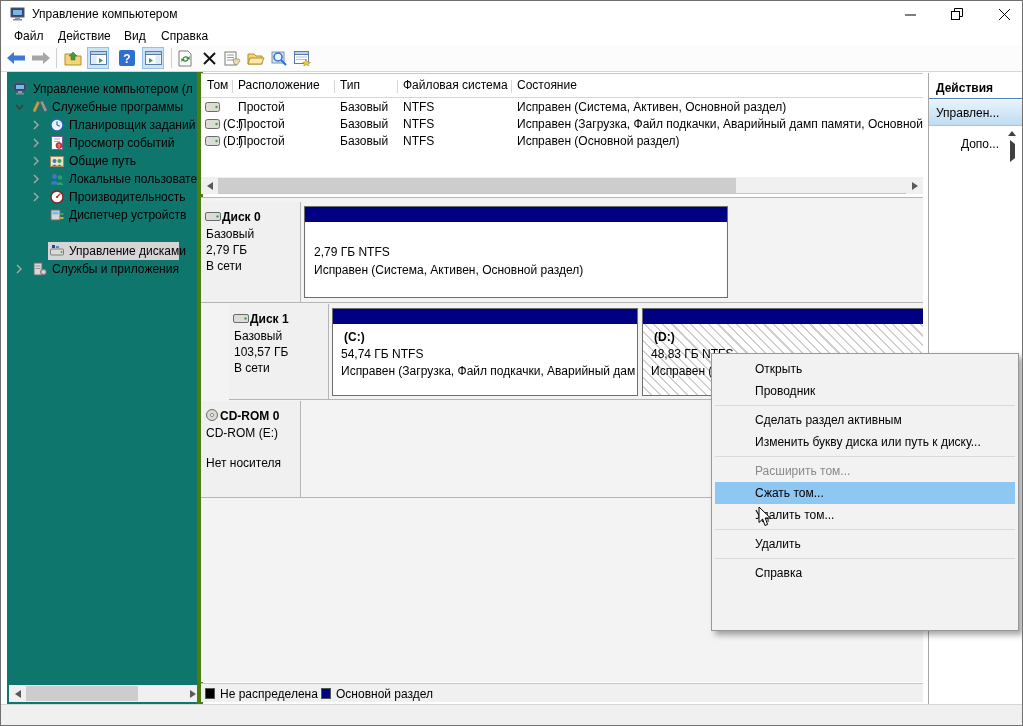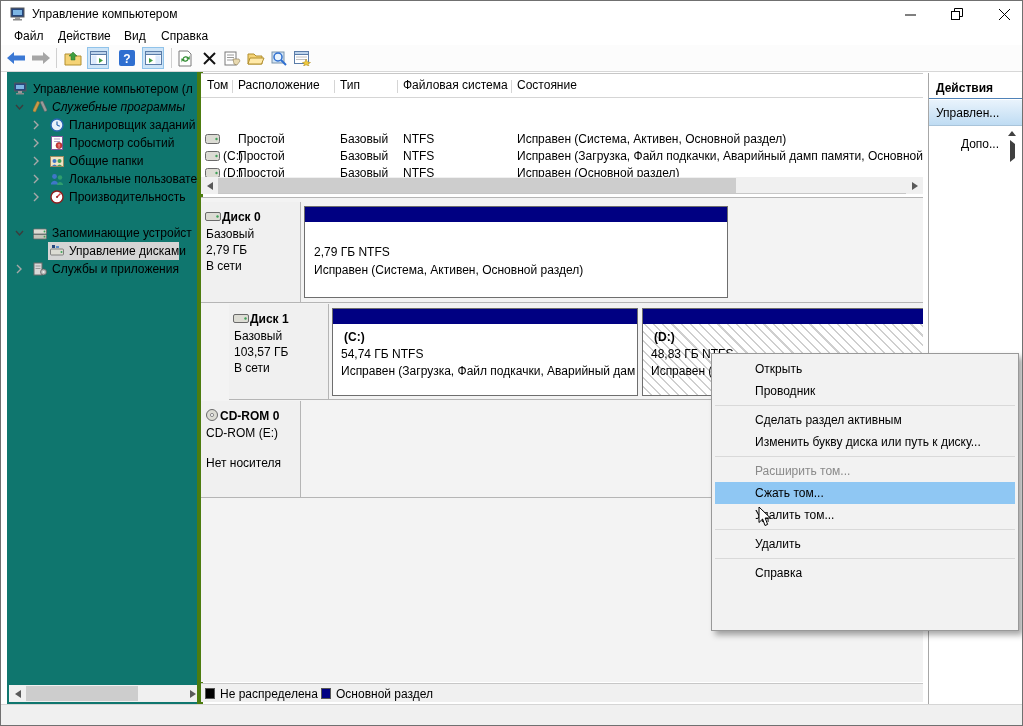--- a/index.html
+++ b/index.html
@@ -31,21 +31,21 @@
   .ticon { position:absolute; top:2px; width:14px; height:14px; }
   .tree-hscroll { left:2px; top:613px; width:192px; height:17px; background:#f0f0f0; }
   .sb-arrow { width:17px; height:17px; display:flex; align-items:center; justify-content:center; background:#f0f0f0; }
   .sb-thumb { background:#cdcdcd; }
 
   
   .vol-panel { left:200px; top:72px; width:722px; height:121px; background:#fff; border-top:1px solid #c7c7c7; overflow:hidden; }
   .vh-cell { top:4px; height:19px; line-height:15px; font-weight:normal; }
   .vh-line { top:6px; width:1px; height:13px; background:#d5d5d5; }
   .vh-bottom { left:0; top:23px; width:722px; height:1px; background:#d5d5d5; }
-  .vrow { height:16px; line-height:16px; white-space:nowrap;margin-top:32px; }
+  .vrow { height:16px; line-height:16px; white-space:nowrap; }
   .vol-hscroll { left:200px; top:176px; width:722px; height:17px; background:#f0f0f0; border-bottom:1px solid #c7c7c7; }
 
   
   .disk-area { left:200px; top:196px; width:722px; height:485px; background:#f3f3f3; border-top:1px solid #b5b5b5; overflow:hidden; }
   .disk-row { left:0; width:722px; border-bottom:1px solid #b5b5b5; }
   .disk-info { left:0; top:0; width:100px; height:100%; background:#f0f0f0; border-right:1px solid #b5b5b5; }
   .pbox { border:1px solid #6e6e6e; background:#fff; overflow:hidden; }
   .pstrip { position:absolute; left:0; top:0; width:100%; height:15px; }
   .hatched { background:repeating-linear-gradient(45deg,#ffffff 0 5px,#cfcfcf 5px 6.5px); }
   .ptext { position:absolute; white-space:nowrap; }
@@ -207,21 +207,21 @@
       <svg width="14" height="14">
           <rect x="0" y="1" width="12" height="8" fill="#27477e" stroke="#5a5a5a"></rect>
           <rect x="2" y="3" width="8" height="4" fill="#7db6e4"></rect>
           <rect x="4" y="9" width="4" height="2" fill="#9a9a9a"></rect>
           <rect x="2" y="11" width="8" height="1.5" fill="#8a8a8a"></rect>
         </svg>
     </span>
     <span class="tree-label" style="left:26px;">Управление компьютером (л</span>
   </div>
 
-  <div class="abs tree-row" style="top:26px;font-style:italic;">
+  <div class="abs tree-row" style="top:26px;">
     <span class="chev" style="left:7px;">
         <svg width="10" height="10">
           <polyline points="2,3 5.5,7 9,3" fill="none" stroke="#3c3c3c" stroke-width="1.4"></polyline>
         </svg>
       </span>
     <span class="ticon" style="left:26px;">
       <svg width="14" height="14">
           <rect x="2" y="1" width="3" height="11" rx="1" transform="rotate(25 3 6)" fill="#c89a4a" stroke="#8a6a28" stroke-width="0.5"></rect>
           <rect x="9" y="1" width="3" height="11" rx="1" transform="rotate(-25 10 6)" fill="#9a9a9a" stroke="#5a5a5a" stroke-width="0.5"></rect>
         </svg>
@@ -271,21 +271,21 @@
       </span>
     <span class="ticon" style="left:43px;">
       <svg width="14" height="14">
           <rect x="0.5" y="2.5" width="13" height="10" fill="#f1e3c3" stroke="#9a8a60"></rect>
           <circle cx="4.5" cy="7" r="2" fill="#3f76c8"></circle>
           <circle cx="9.5" cy="7" r="2" fill="#3fa058"></circle>
           <path d="M2 12 Q4.5 9 7 12 Z" fill="#3f76c8"></path>
           <path d="M7 12 Q9.5 9 12 12 Z" fill="#3fa058"></path>
         </svg>
     </span>
-    <span class="tree-label" style="left:62px;">Общие папки</span>
+    <span class="tree-label" style="left:62px;">Общие путь</span>
   </div>
 
   <div class="abs tree-row" style="top:98px;">
     <span class="chev" style="left:24px;">
         <svg width="10" height="10">
           <polyline points="3,1 7,5 3,9" fill="none" stroke="#a8a8a8" stroke-width="1.4"></polyline>
         </svg>
       </span>
     <span class="ticon" style="left:43px;">
       <svg width="14" height="14">
@@ -307,37 +307,32 @@
     <span class="ticon" style="left:43px;">
       <svg width="14" height="14">
           <circle cx="7" cy="7" r="6" fill="#fff" stroke="#8e1e1e" stroke-width="1.4"></circle>
           <line x1="7" y1="7" x2="10.5" y2="3.5" stroke="#d43c3c" stroke-width="1.5"></line>
           <circle cx="7" cy="7" r="1" fill="#8e1e1e"></circle>
         </svg>
     </span>
     <span class="tree-label" style="left:62px;">Производительность</span>
   </div>
 
-
-  <div class="abs tree-row" style="top:152px;">
-    <span class="chev" style="left:7px;">
-        <svg width="10" height="10">
-          <polyline points="2,3 5.5,7 9,3" fill="none" stroke="#3c3c3c" stroke-width="1.4"></polyline>
-        </svg>
-      </span>
-    <span class="ticon" style="left:26px;">
-      <svg width="14" height="14">
-          <rect x="0.5" y="3" width="13" height="5" rx="1" fill="#dcdcd4" stroke="#6a6a6a" stroke-width="0.8"></rect>
-          <rect x="0.5" y="8.5" width="13" height="4.5" rx="1" fill="#c4c4ba" stroke="#6a6a6a" stroke-width="0.8"></rect>
-          <circle cx="11.5" cy="5.5" r="0.9" fill="#3fa058"></circle>
-          <circle cx="11.5" cy="10.7" r="0.9" fill="#3fa058"></circle>
-        </svg>
-    </span>
-    <span class="tree-label" style="left:45px;">Запоминающие устройст</span>
-  </div>
+  <div class="abs tree-row" style="top:134px;">
+    <span class="ticon" style="left:43px;">
+      <svg width="14" height="14">
+          <rect x="1" y="2" width="9" height="10" fill="#d8d8d8" stroke="#6a6a6a"></rect>
+          <rect x="2.5" y="3.5" width="6" height="3" fill="#8ab6dd"></rect>
+          <rect x="10" y="5" width="3.5" height="2" fill="#3fa058"></rect>
+          <rect x="10" y="9" width="3.5" height="2" fill="#c8b03c"></rect>
+        </svg>
+    </span>
+    <span class="tree-label" style="left:62px;">Диспетчер устройств</span>
+  </div>
+
 
   <div class="abs tree-row" style="top:170px;">
     <span class="abs tree-sel" style="left:41px; top:0; width:131px; height:18px;"></span>
     <span class="ticon" style="left:43px;">
       <svg width="14" height="14">
           <rect x="0.5" y="5" width="13" height="6" rx="1" fill="#dcdcd4" stroke="#6a6a6a" stroke-width="0.8"></rect>
           <circle cx="11.5" cy="8" r="1" fill="#3fa058"></circle>
           <rect x="2" y="1" width="3" height="3" fill="#27477e"></rect>
           <rect x="6" y="2" width="3" height="2" fill="#5a8ac8"></rect>
         </svg>

